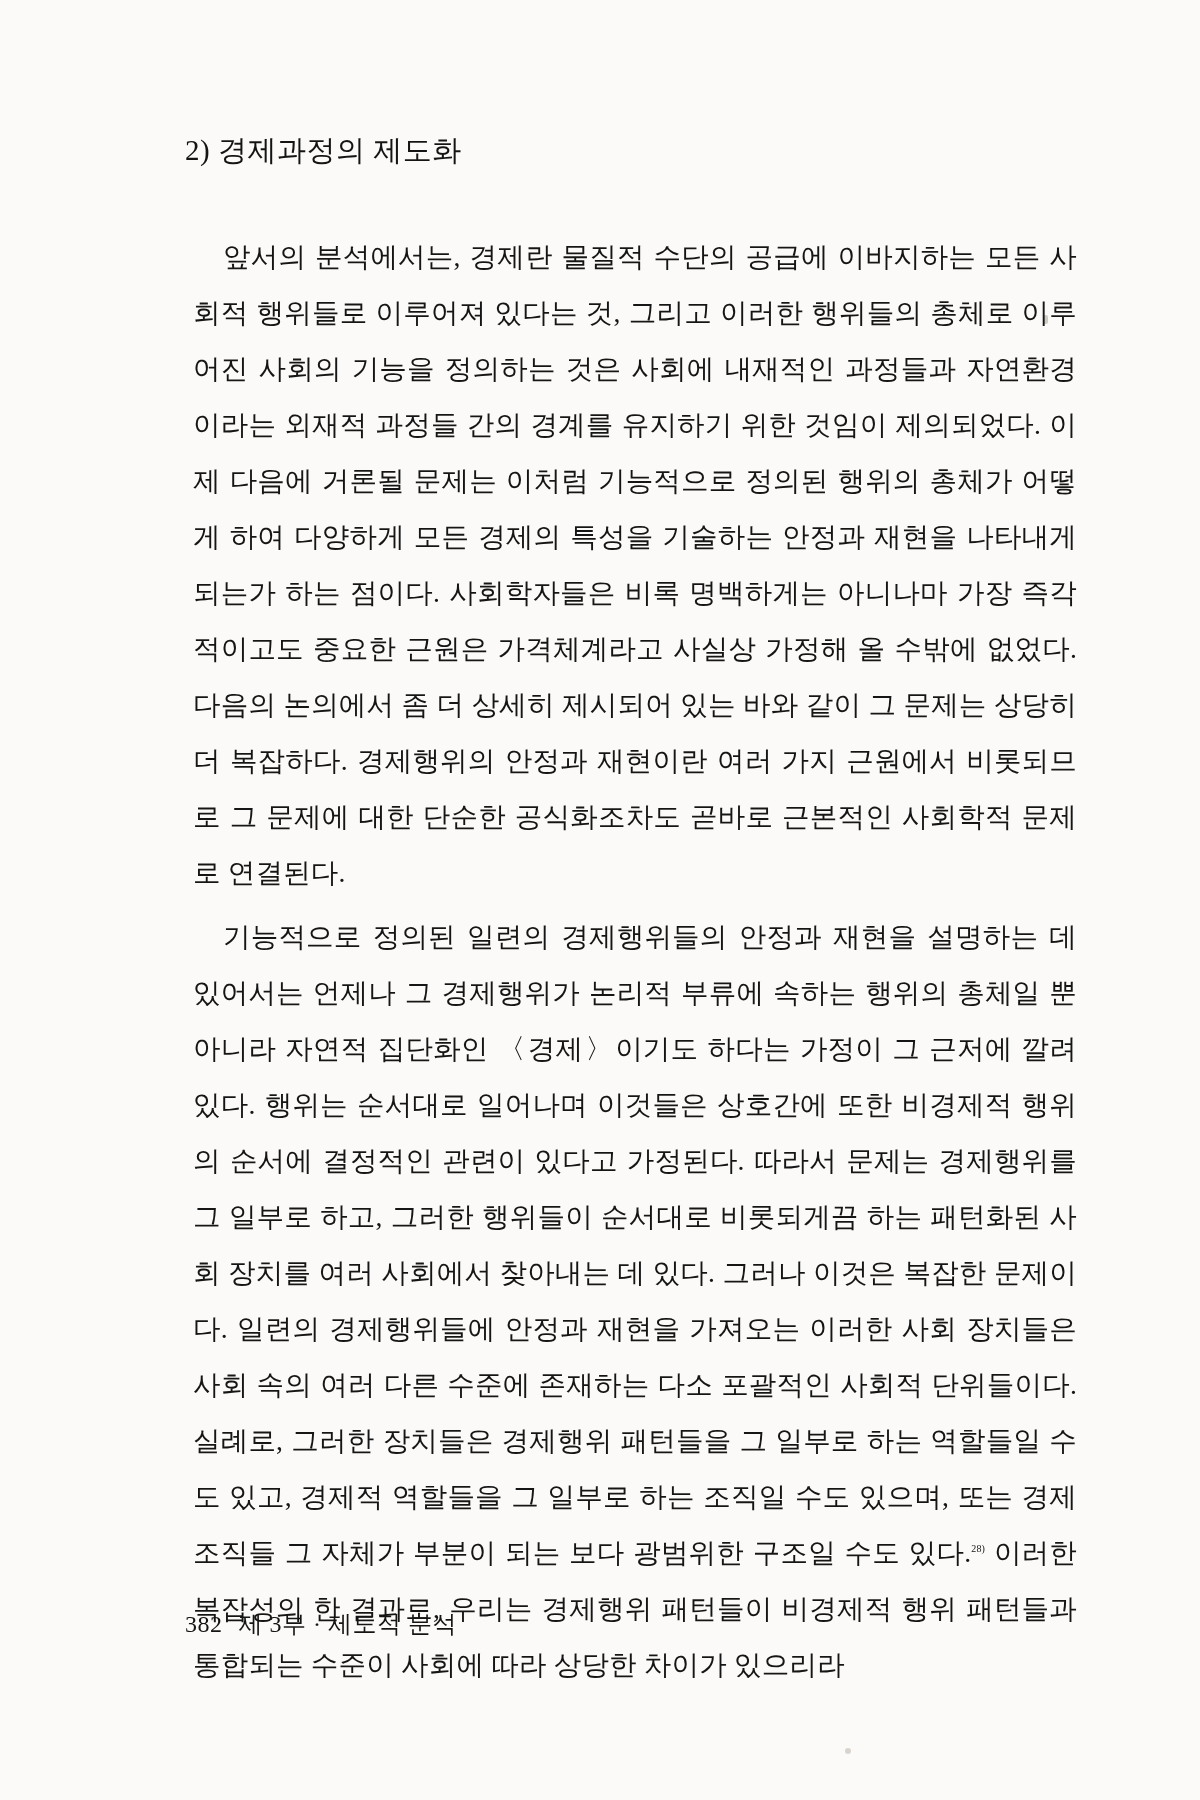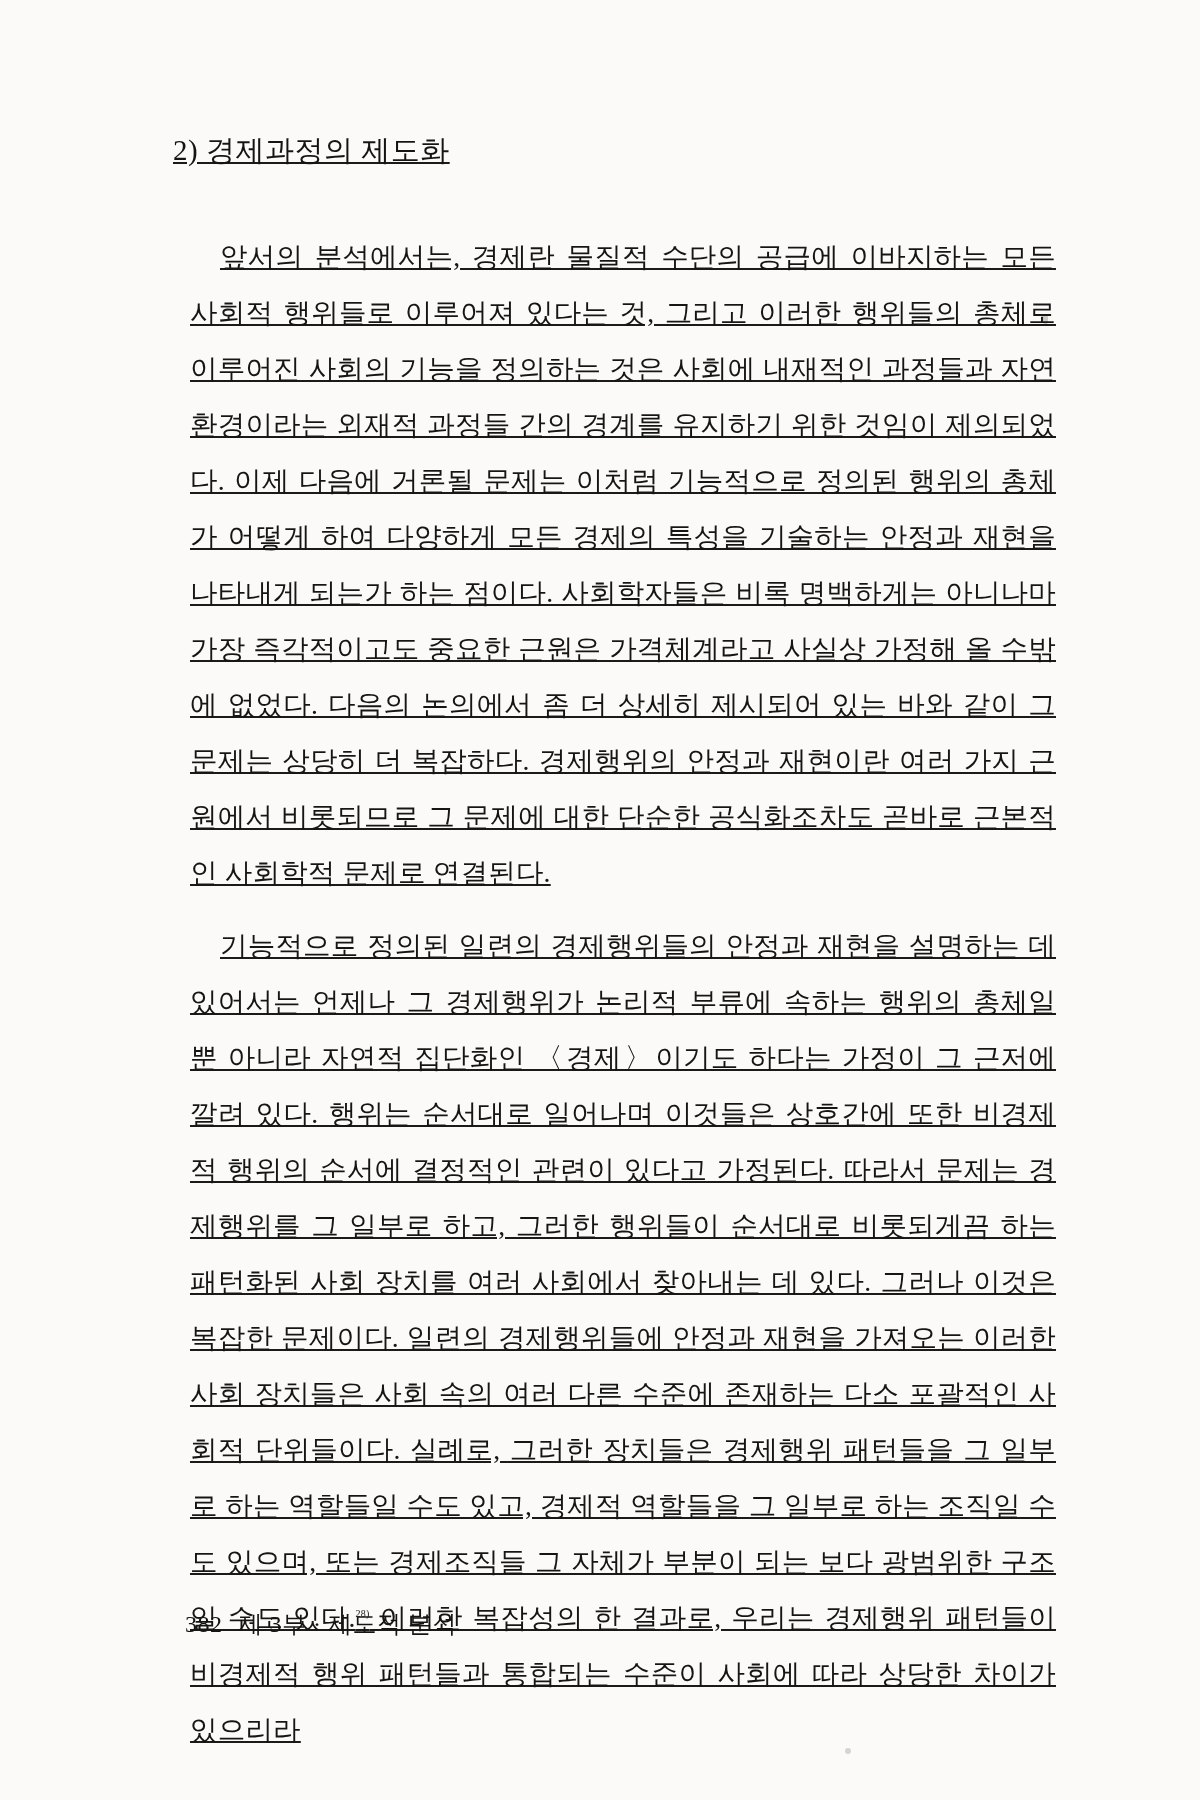--- a/index.html
+++ b/index.html
@@ -18,40 +18,39 @@
   .page {
     position: absolute;
     left: 0;
     top: 0;
     width: 1200px;
     height: 1800px;
     background: #fbfaf8;
   }
   .content {
     position: absolute;
-    left: 173px;
+    left: 185px;
     top: 130px;
     width: 900px;
-    text-decoration: underline;
   }
   .section-heading {
     font-size: 29px;
     line-height: 1.4;
     letter-spacing: 0.5px;
     margin: 0 0 58px 0;
     font-weight: normal;
     color: #141414;
   }
   .para {
     font-size: 27.5px;
     line-height: 56px;
     text-align: justify;
     text-justify: inter-character;
     letter-spacing: 0.2px;
-    margin: 17px;
+    margin: 8px;
     color: #151515;
     word-break: break-all;
   }
   .para + .para {
     text-indent: 0;
   }
   .para .indent {
     display: inline-block;
     width: 30px;
   }

